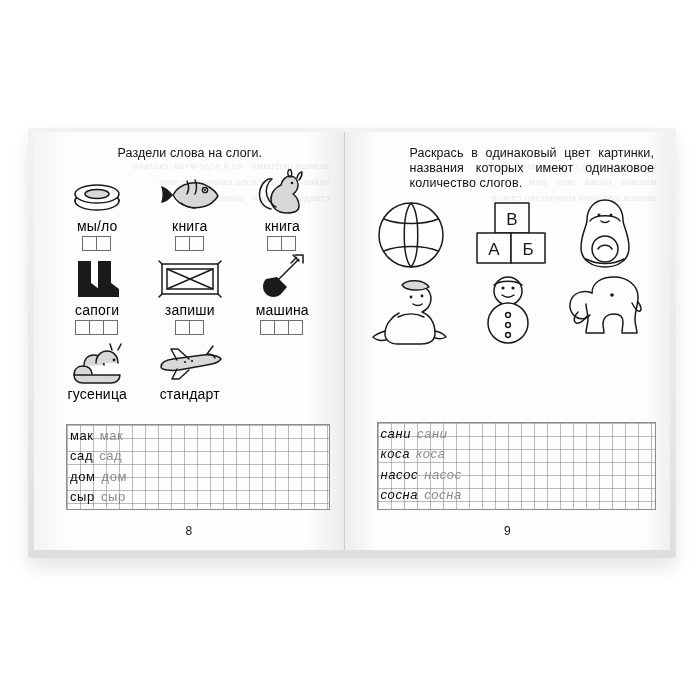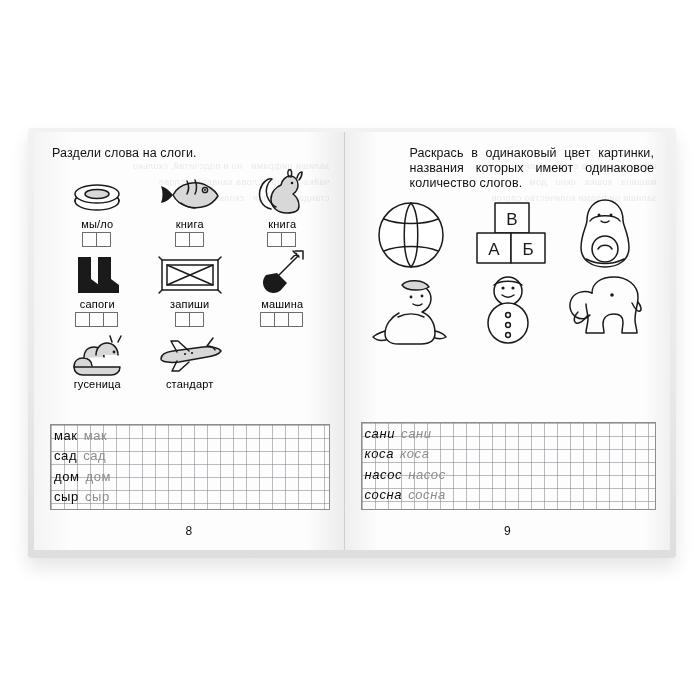--- a/index.html
+++ b/index.html
@@ -51,44 +51,45 @@
     white-space:pre-wrap;
     pointer-events:none;
     transform:scaleX(-1);
   }
   .content{position:relative;z-index:2;padding:14px 16px 0 18px;}
   .instr{
     font-size:12.5px;
     color:#111;
     line-height:15px;
     letter-spacing:0.1px;
+    text-align:center;
   }
   .instr.justified{text-align:justify;margin-left:47px;}
   
   .grid{
     margin-top:8px;
     display:grid;
     grid-template-columns:repeat(3,1fr);
     row-gap:2px;
     column-gap:2px;
   }
   .cell{display:flex;flex-direction:column;align-items:center;}
   .art{height:48px;display:flex;align-items:flex-end;justify-content:center;}
   .word{
-    font-size:11px;color:#000;margin-top:1px;letter-spacing:0.2px;
+    font-size:14px;color:#000;margin-top:1px;letter-spacing:0.2px;
     display:flex;align-items:center;gap:3px;
   }
   .boxes{display:flex;margin-top:2px;}
   .boxes i{
     display:block;width:13px;height:13px;border:1px solid #6d6d6d;
     margin-left:-1px;background:transparent;
   }
   
   .sheet{
-    position:absolute;left:16px;right:14px;bottom:40px;height:84px;
+    position:absolute;left:32px;right:14px;bottom:40px;height:84px;
     border:1px solid #8d8d8d;
     background-size:13px 13px;
     background-image:
       linear-gradient(to right,rgba(130,130,140,0.55) 1px,transparent 1px),
       linear-gradient(to bottom,rgba(130,130,140,0.55) 1px,transparent 1px);
     background-color:#fdfdfd;
     margin-top:48px;
   }
   .sheet.right-sheet{height:86px;font-style:italic;}
   .sheet .rows{position:absolute;inset:0;padding:0;}

